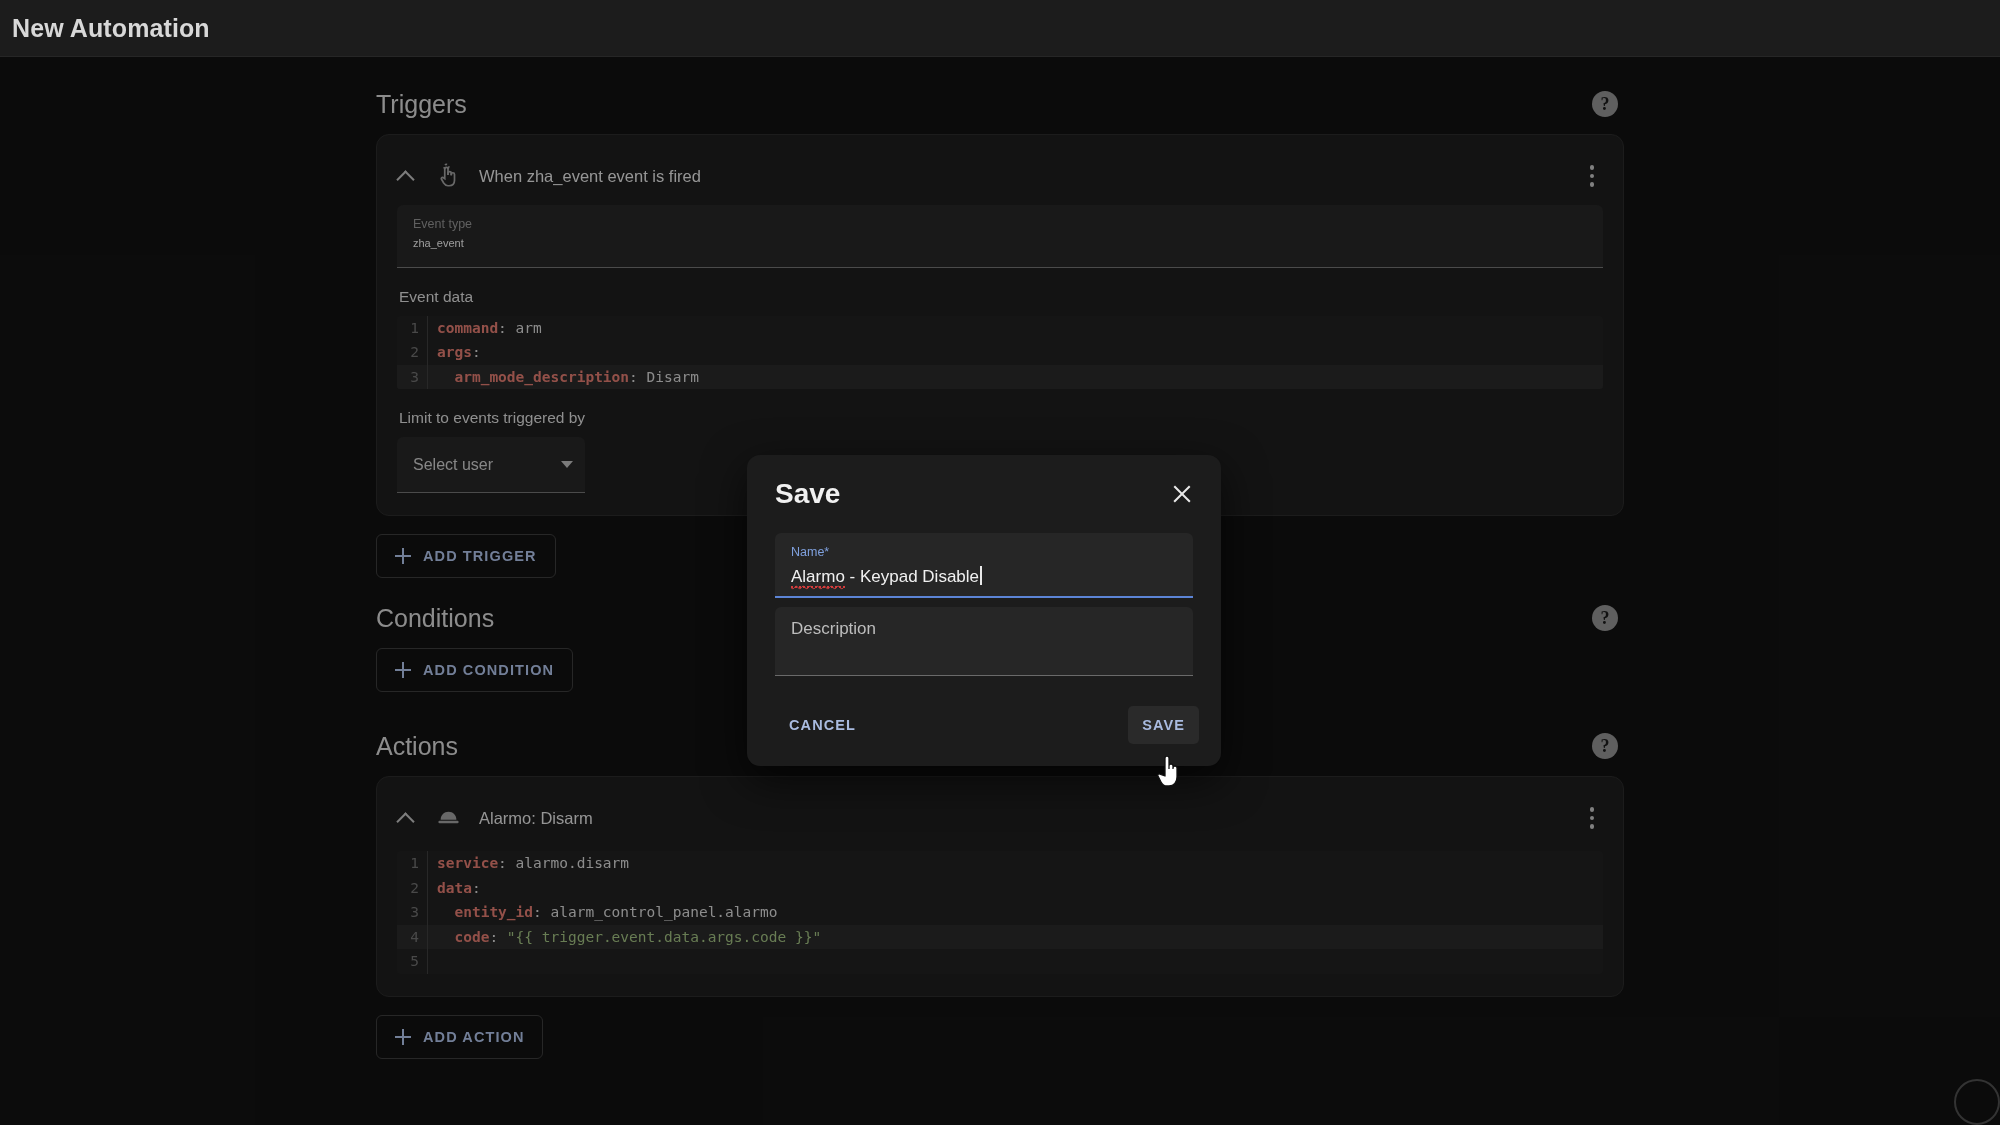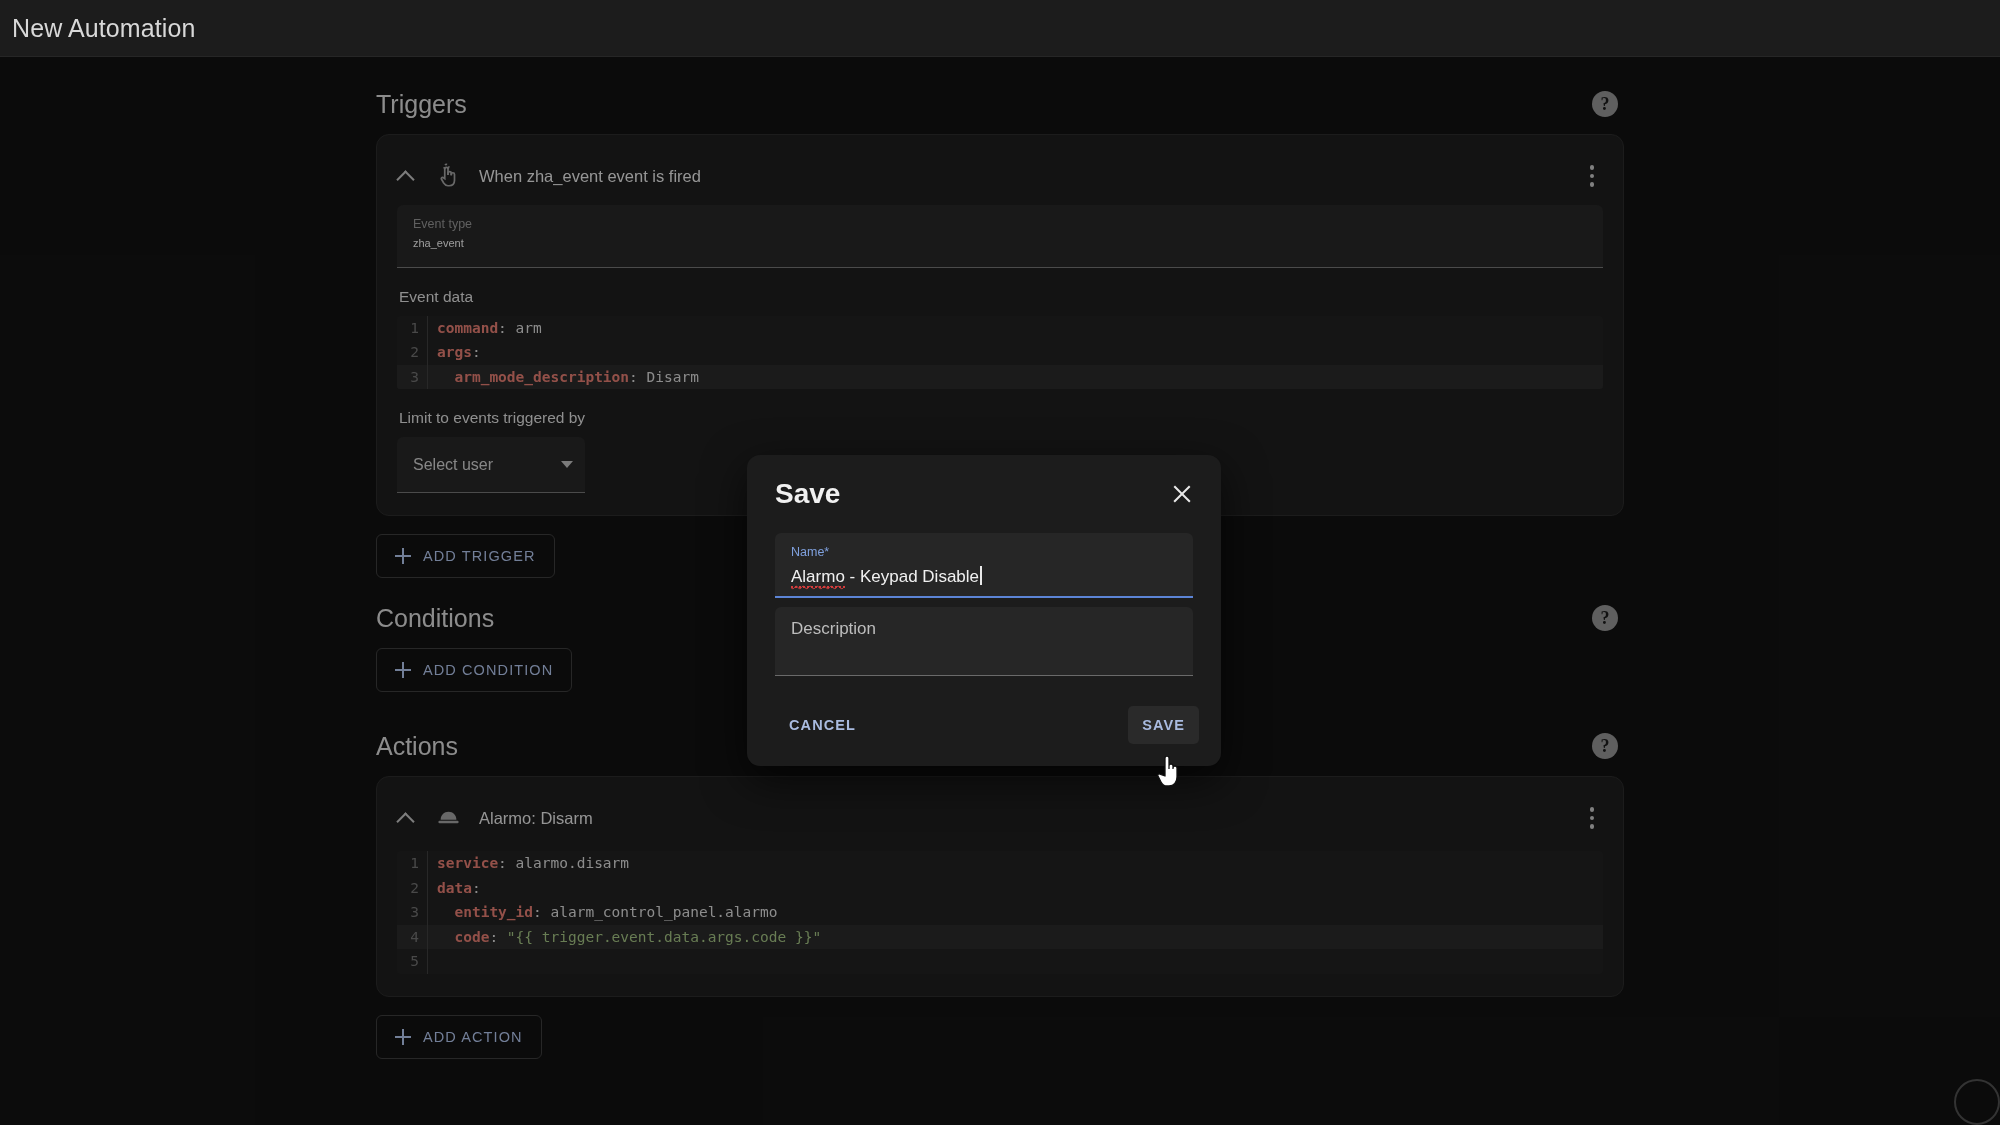--- a/index.html
+++ b/index.html
@@ -16,21 +16,21 @@
   .appbar {
     position: absolute; top: 0; left: 0;
     width: 2000px; height: 57px;
     background: #1c1c1c;
     border-bottom: 1px solid #262626;
     display: flex; align-items: center;
   }
   .appbar-title {
     color: #d8d8d8;
     font-size: 25px;
-    font-weight: 400;
+    font-weight: 700;
     padding-left: 12px;
     letter-spacing: .1px;
   }
 
   
   .page {
     position: absolute; top: 57px; left: 0;
     width: 2000px; height: 1068px;
     background: #111111;
     overflow: hidden;
@@ -201,21 +201,21 @@
 
   
   .add-btn {
     display: inline-flex; align-items: center;
     height: 44px;
     border: 1px solid #3a3a3a;
     border-radius: 6px;
     padding: 0 18px;
     color: #a9bbe0;
     font-size: 14.5px;
-    font-weight: 400;
+    font-weight: 700;
     letter-spacing: 1.1px;
     background: transparent;
     cursor: pointer;
     font-family: "Liberation Sans", sans-serif;
   }
   .plus {
     position: relative;
     width: 16px; height: 16px;
     margin-right: 12px;
     flex: 0 0 16px;

